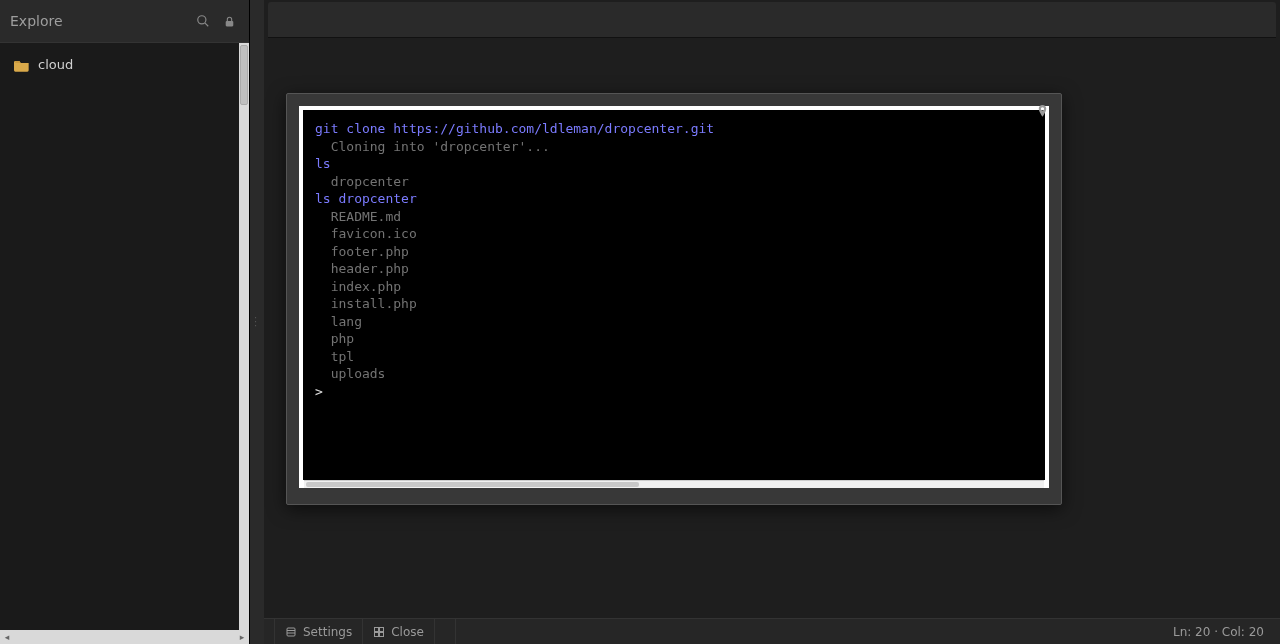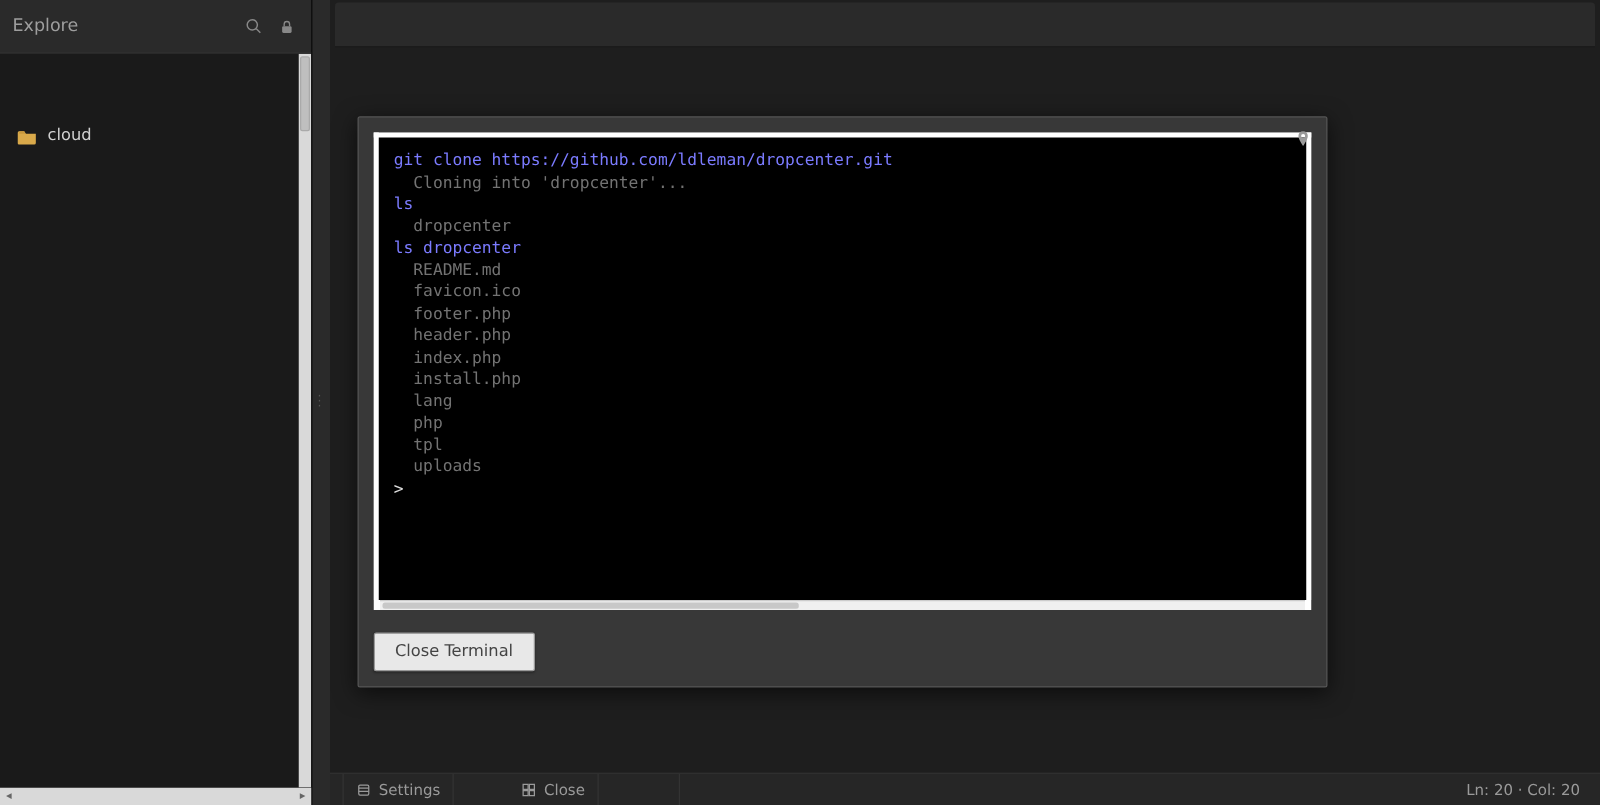--- a/index.html
+++ b/index.html
@@ -6,21 +6,21 @@
   html, body { width: 1280px; height: 644px; overflow: hidden; font-family: "DejaVu Sans", sans-serif; background: #1a1a1a; color: #ccc; }
 
   .app { display: flex; width: 100%; height: 100%; }
 
   
   .sidebar { width: 250px; height: 100%; background: #1f1f1f; display: flex; flex-direction: column; border-right: 1px solid #000; position: relative; }
   .sidebar-header { height: 43px; display: flex; align-items: center; padding: 16px 10px; background: #2a2a2a; border-bottom: 1px solid #333; }
   .sidebar-title { flex: 1; font-size: 14px; color: #9e9e9e; }
   .sidebar-icon { width: 20px; height: 20px; display: flex; align-items: center; justify-content: center; color: #888; margin-left: 6px; cursor: pointer; }
   .sidebar-body { flex: 1; background: #1a1a1a; position: relative; overflow: hidden; }
-  .sidebar-inner { position: absolute; left: 0; top: 0; right: 10px; bottom: 0; padding: 10px 0; margin-top: 44px; }
+  .sidebar-inner { position: absolute; left: 0; top: 0; right: 10px; bottom: 0; padding: 10px 0; }
   .tree-item { display: flex; align-items: center; padding: 4px 14px; cursor: pointer; font-size: 13px; color: #d0d0d0; }
   .folder-icon { width: 16px; height: 14px; margin-right: 8px; }
   .sidebar-scroll { position: absolute; right: 0; top: 0; width: 10px; height: 100%; background: #d9d9d9; }
   .sidebar-scroll .thumb { position: absolute; left: 1px; right: 1px; top: 2px; height: 60px; background: #bfbfbf; border: 1px solid #aaa; border-radius: 2px; }
   .sidebar-bottom { height: 14px; background: #d9d9d9; display: flex; align-items: center; justify-content: space-between; padding: 0 2px; }
   .sb-arrow { width: 10px; height: 10px; color: #666; font-size: 9px; display:flex; align-items:center; justify-content:center; }
 
   
   .gutter { width: 14px; background: #2a2a2a; position: relative; cursor: col-resize; }
   .gutter .dots { position: absolute; left: 4px; top: 50%; transform: translateY(-50%); color: #555; font-size: 10px; line-height: 4px; }
@@ -69,21 +69,21 @@
     border: 1px solid #999;
     padding: 7px 16px;
     font-size: 13px;
     font-family: inherit;
     cursor: pointer;
     border-radius: 2px;
     box-shadow: 0 1px 2px rgba(0,0,0,0.3);
   }
 
   
-  .statusbar { height: 26px; background: #262626; border-top: 1px solid #333; display: flex; align-items: center; padding: 0 10px; font-size: 12px; color: #9a9a9a; gap: 44px; }
+  .statusbar { height: 26px; background: #262626; border-top: 1px solid #333; display: flex; align-items: center; padding: 0 10px; font-size: 12px; color: #9a9a9a; }
   .status-item { display: flex; align-items: center; padding: 0 10px; height: 100%; cursor: pointer; border-right: 1px solid #333; }
   .status-item.first { border-left: 1px solid #333; }
   .status-icon { margin-right: 6px; display:flex; align-items:center; }
   .status-right { margin-left: auto; padding-right: 6px; }
 
   svg { display: block; }
 </style>
 </head>
 <body>
 
@@ -140,23 +140,20 @@
           <svg width="13" height="15" viewBox="0 0 24 28" fill="#9a9a9a">
               <path d="M12 2 C8 2 5 5 5 9 c0 5 7 15 7 15 s7-10 7-15 c0-4-3-7-7-7 z M12 12 a3 3 0 1 1 0-6 a3 3 0 0 1 0 6 z"></path>
             </svg>
         </div>
         <div class="terminal-frame">
           <div class="terminal-screen" id="terminal-screen"><div class="cmd">git clone https://github.com/ldleman/dropcenter.git</div><div class="out">  Cloning into 'dropcenter'...</div><div class="cmd">ls</div><div class="out">  dropcenter</div><div class="cmd">ls dropcenter</div><div class="out">  README.md</div><div class="out">  favicon.ico</div><div class="out">  footer.php</div><div class="out">  header.php</div><div class="out">  index.php</div><div class="out">  install.php</div><div class="out">  lang</div><div class="out">  php</div><div class="out">  tpl</div><div class="out">  uploads</div><div class="prompt">&gt;</div></div>
           <div class="terminal-hscroll">
               <div class="hthumb"></div>
             </div>
         </div>
-        <div class="terminal-actions">
-          <button class="close-btn">Close Terminal</button>
-        </div>
       </div>
 
     </div>
 
     <div class="statusbar">
       <div class="status-item first">
         <span class="status-icon">
           <svg width="12" height="12" viewBox="0 0 24 24" fill="none" stroke="#9a9a9a" stroke-width="2">
               <rect x="4" y="4" width="16" height="16" rx="2"></rect>
               <line x1="4" y1="9" x2="20" y2="9"></line>

